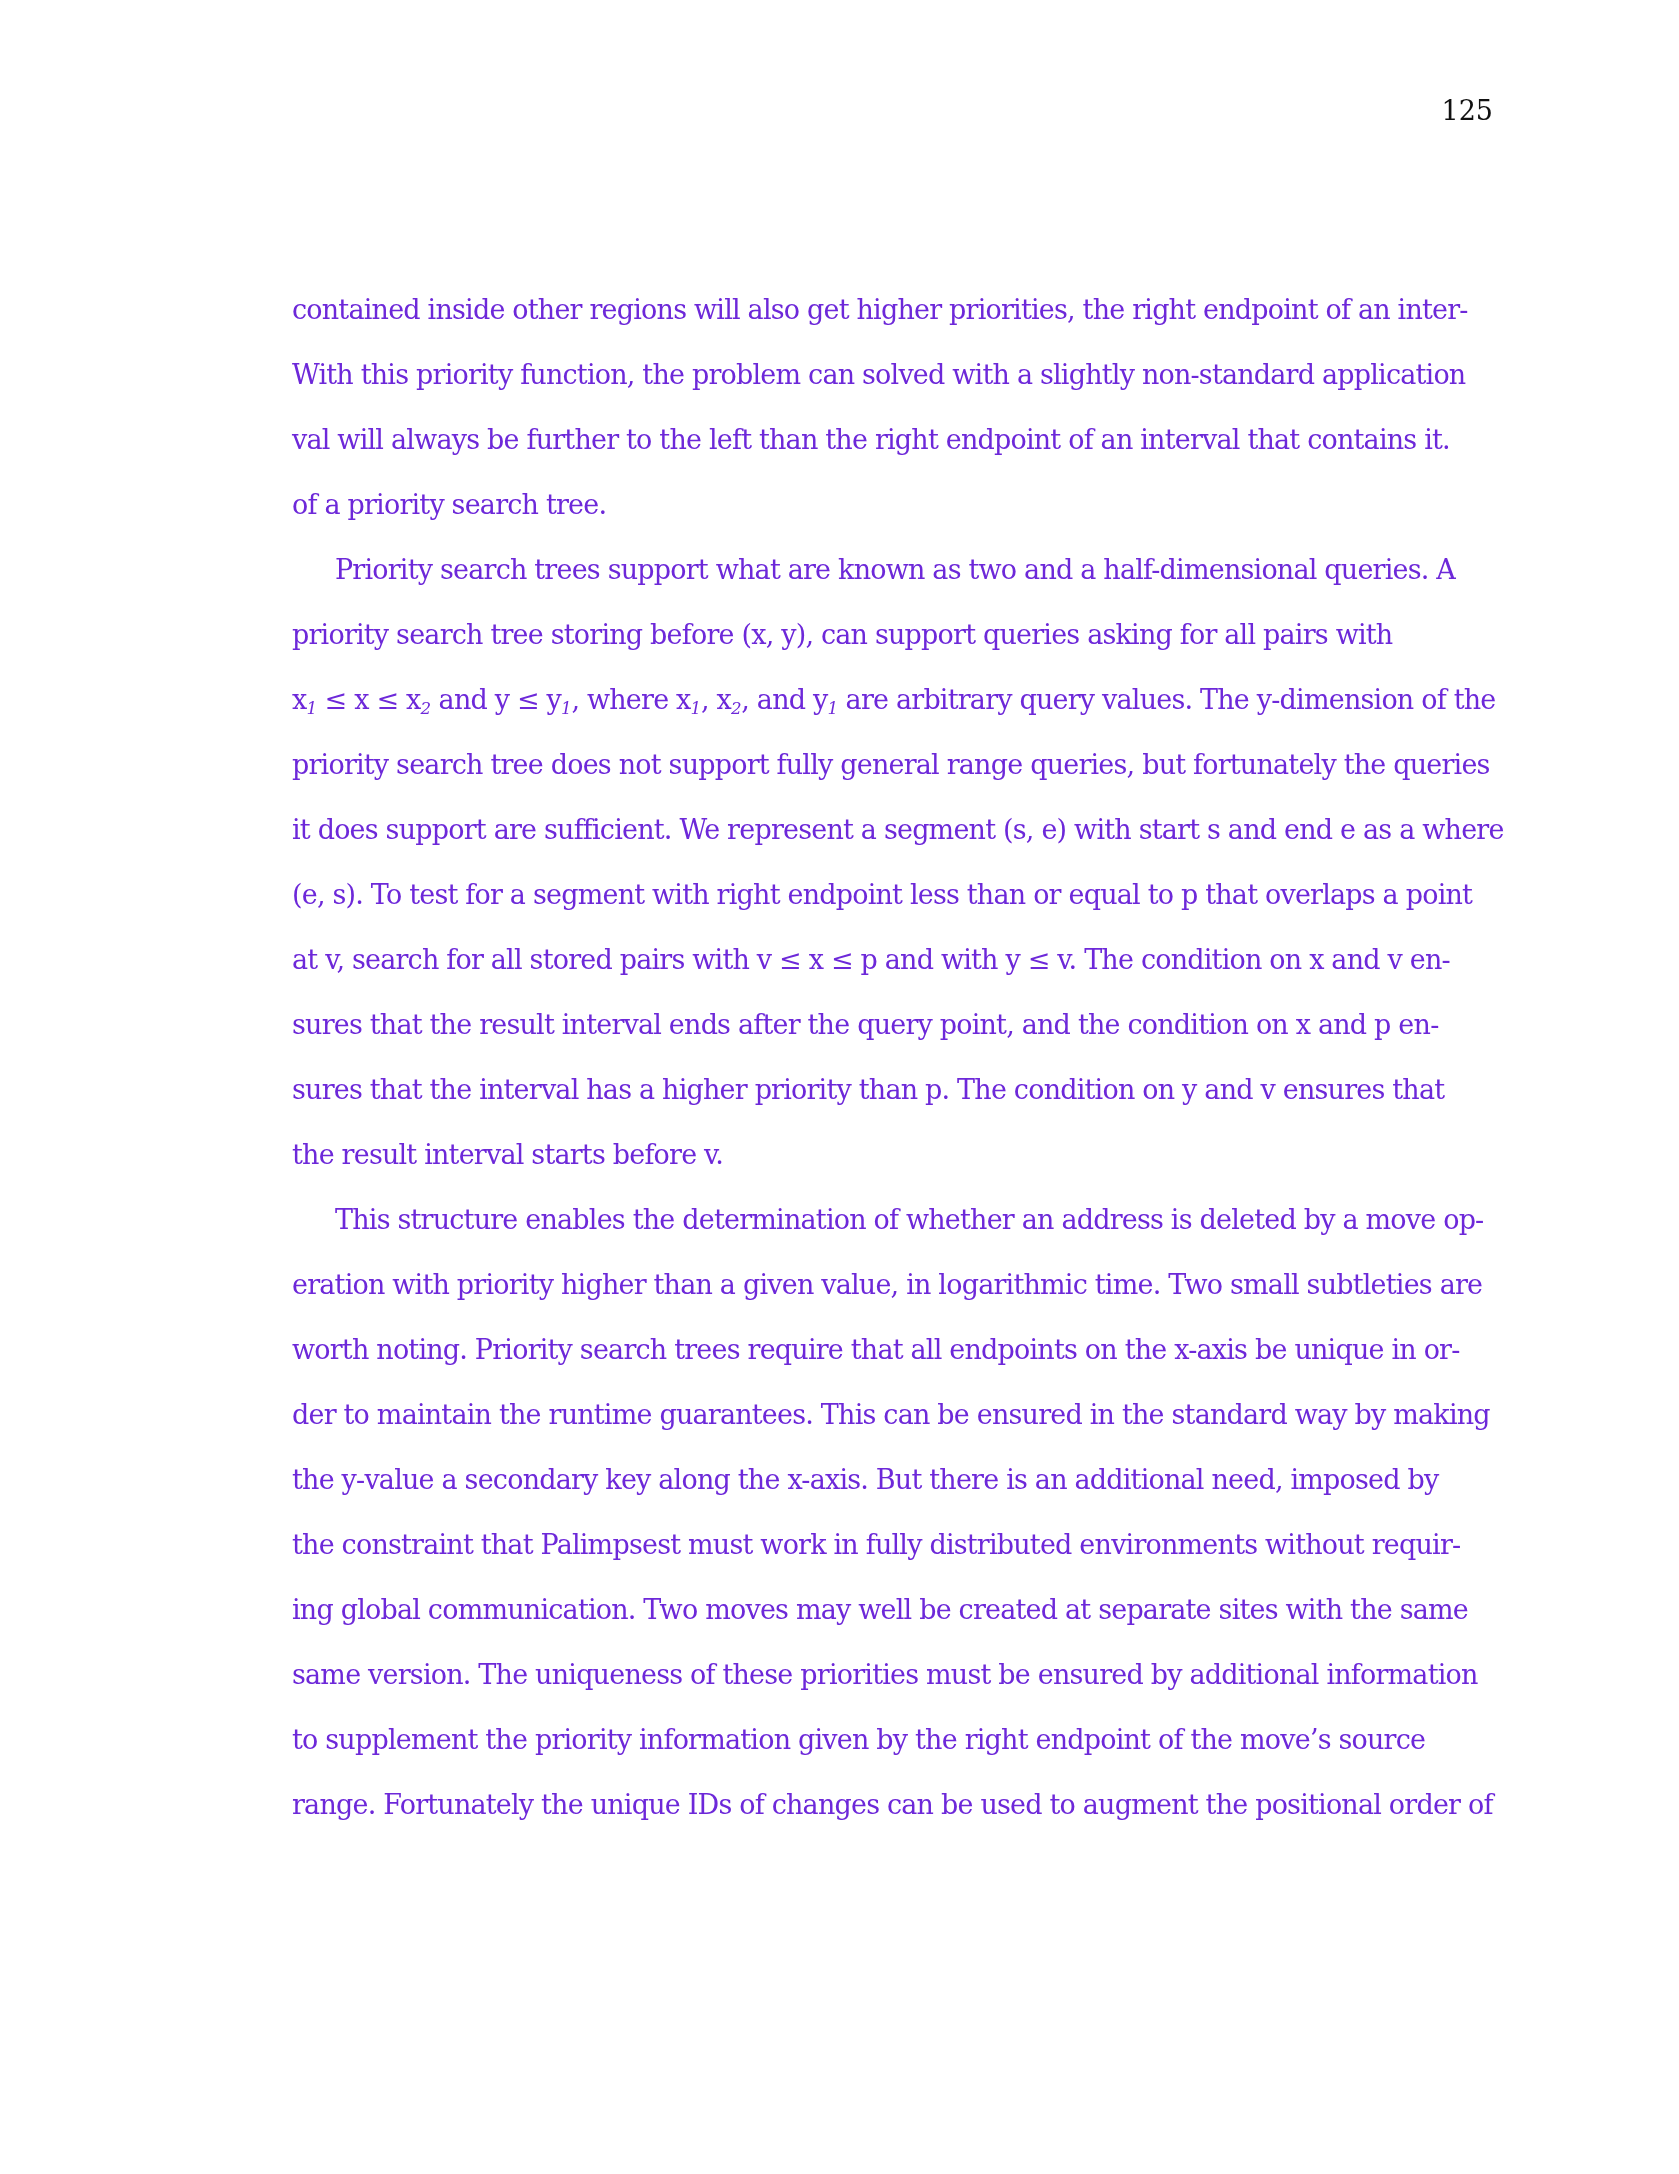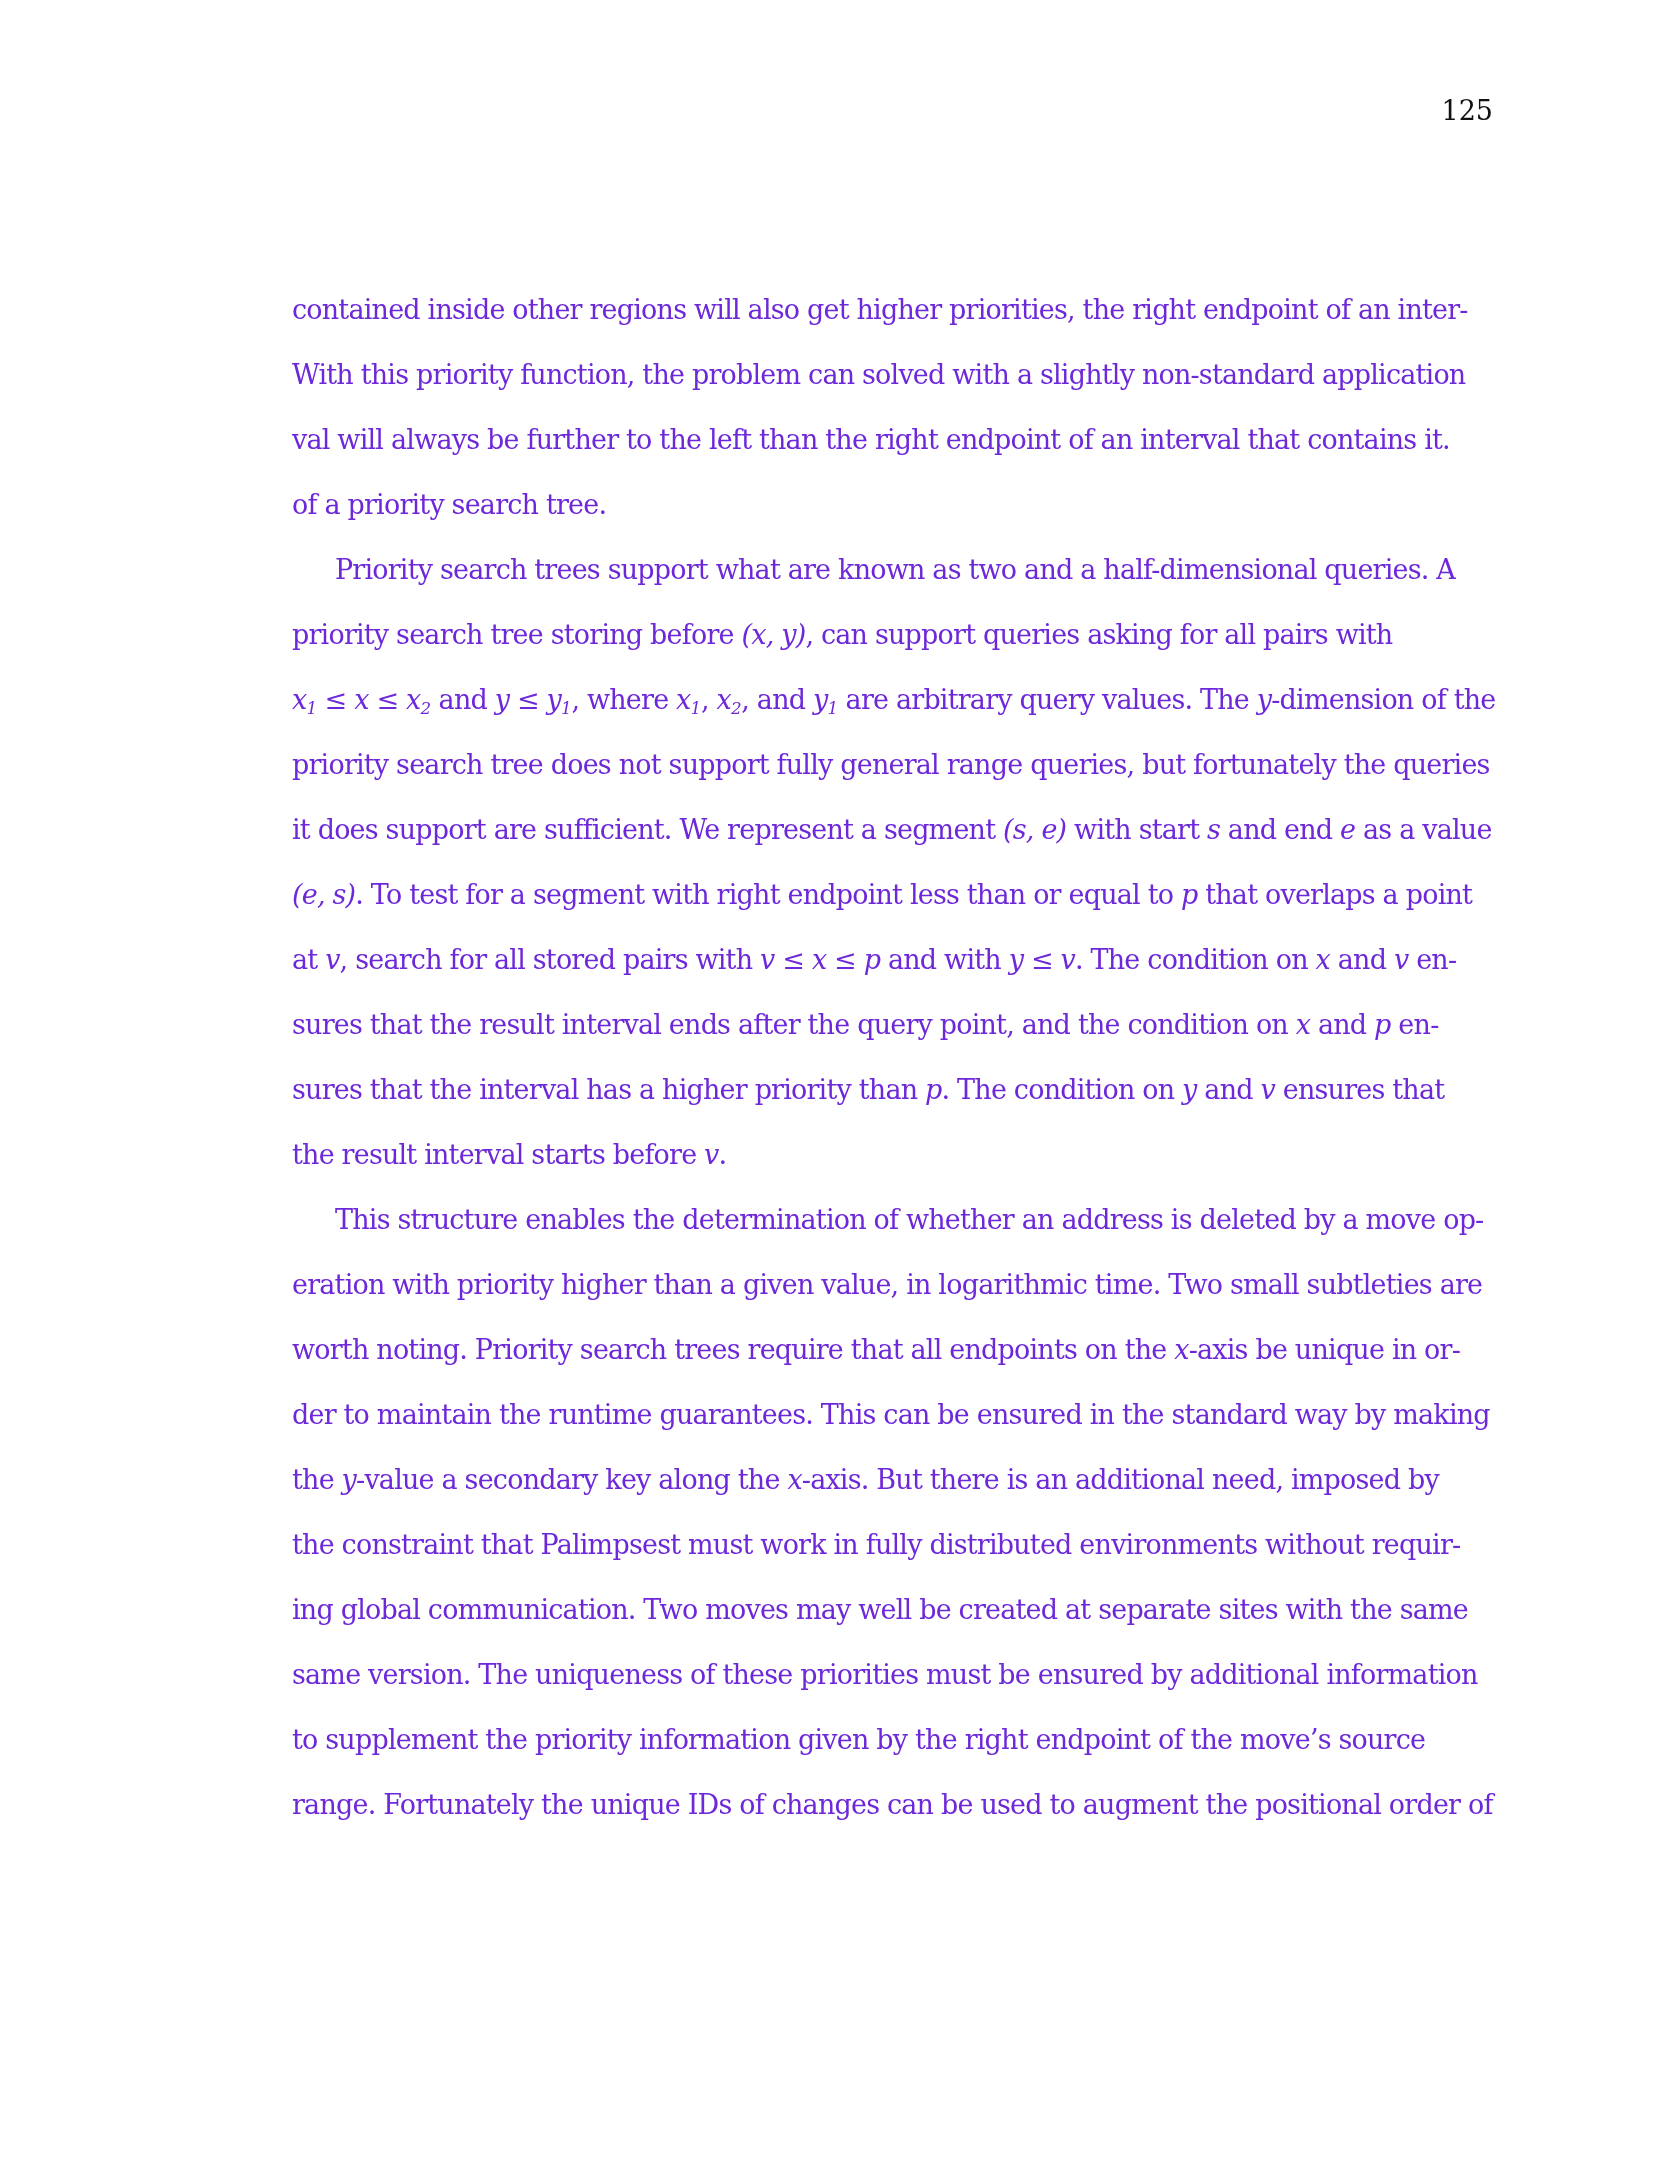--- a/index.html
+++ b/index.html
@@ -35,21 +35,20 @@
     font-size: 27px;
     line-height: 65px;
     height: 65px;
     letter-spacing: -0.8px;
     color: #6d28d9;
   }
   .line.indent {
     text-indent: 43px;
   }
   .it {
-    font-style: italic;
   }
   .sub {
     font-style: italic;
     font-size: 0.62em;
     vertical-align: -0.28em;
     letter-spacing: -0.3px;
   }
 </style>
 </head>
 <body>
@@ -58,21 +57,21 @@
 
 <div class="body-text">
     <div class="line"><span>contained inside other regions will also get higher priorities, the right endpoint of an inter-</span></div>
     <div class="line"><span>With this priority function, the problem can solved with a slightly non-standard application</span></div>
     <div class="line"><span>val will always be further to the left than the right endpoint of an interval that contains it.</span></div>
     <div class="line"><span>of a priority search tree.</span></div>
     <div class="line indent"><span>Priority search trees support what are known as two and a half-dimensional queries. A</span></div>
     <div class="line"><span>priority search tree storing before </span><span class="it">(x, y)</span><span>, can support queries asking for all pairs with</span></div>
     <div class="line"><span class="it">x</span><span class="sub">1</span><span class="it"> ≤ x ≤ x</span><span class="sub">2</span><span> and </span><span class="it">y ≤ y</span><span class="sub">1</span><span>, where </span><span class="it">x</span><span class="sub">1</span><span>, </span><span class="it">x</span><span class="sub">2</span><span>, and </span><span class="it">y</span><span class="sub">1</span><span> are arbitrary query values. The </span><span class="it">y</span><span>-dimension of the</span></div>
     <div class="line"><span>priority search tree does not support fully general range queries, but fortunately the queries</span></div>
-    <div class="line"><span>it does support are sufficient. We represent a segment </span><span class="it">(s, e)</span><span> with start </span><span class="it">s</span><span> and end </span><span class="it">e</span><span> as a value</span></div>
+    <div class="line"><span>it does support are sufficient. We represent a segment </span><span class="it">(s, e)</span><span> with start </span><span class="it">s</span><span> and end </span><span class="it">e</span><span> as a where</span></div>
     <div class="line"><span class="it">(e, s)</span><span>. To test for a segment with right endpoint less than or equal to </span><span class="it">p</span><span> that overlaps a point</span></div>
     <div class="line"><span>at </span><span class="it">v</span><span>, search for all stored pairs with </span><span class="it">v ≤ x ≤ p</span><span> and with </span><span class="it">y ≤ v</span><span>. The condition on </span><span class="it">x</span><span> and </span><span class="it">v</span><span> en-</span></div>
     <div class="line"><span>sures that the result interval ends after the query point, and the condition on </span><span class="it">x</span><span> and </span><span class="it">p</span><span> en-</span></div>
     <div class="line"><span>sures that the interval has a higher priority than </span><span class="it">p</span><span>. The condition on </span><span class="it">y</span><span> and </span><span class="it">v</span><span> ensures that</span></div>
     <div class="line"><span>the result interval starts before </span><span class="it">v</span><span>.</span></div>
     <div class="line indent"><span>This structure enables the determination of whether an address is deleted by a move op-</span></div>
     <div class="line"><span>eration with priority higher than a given value, in logarithmic time. Two small subtleties are</span></div>
     <div class="line"><span>worth noting. Priority search trees require that all endpoints on the </span><span class="it">x</span><span>-axis be unique in or-</span></div>
     <div class="line"><span>der to maintain the runtime guarantees. This can be ensured in the standard way by making</span></div>
     <div class="line"><span>the </span><span class="it">y</span><span>-value a secondary key along the </span><span class="it">x</span><span>-axis. But there is an additional need, imposed by</span></div>

